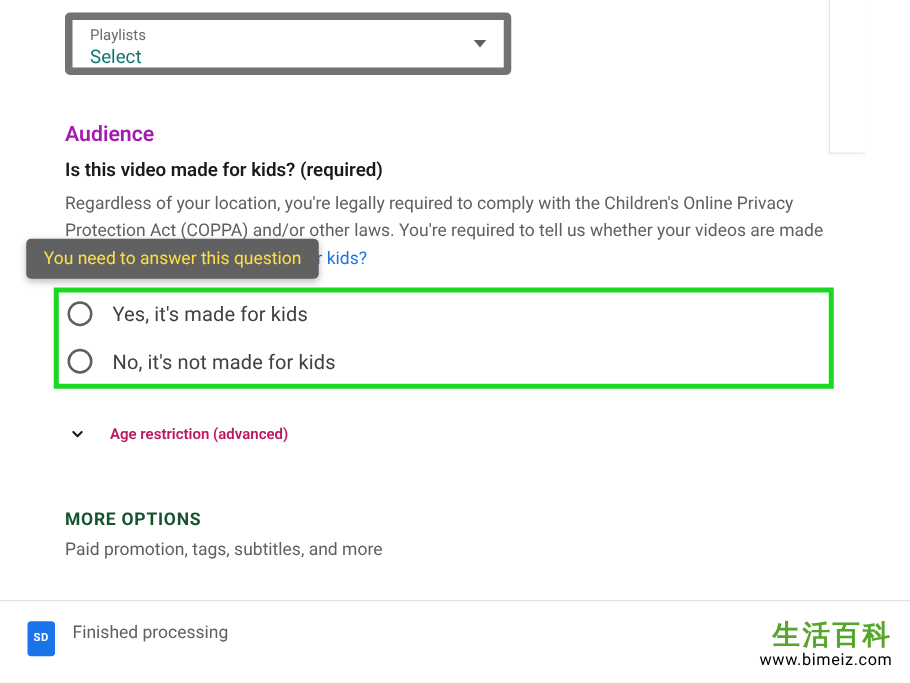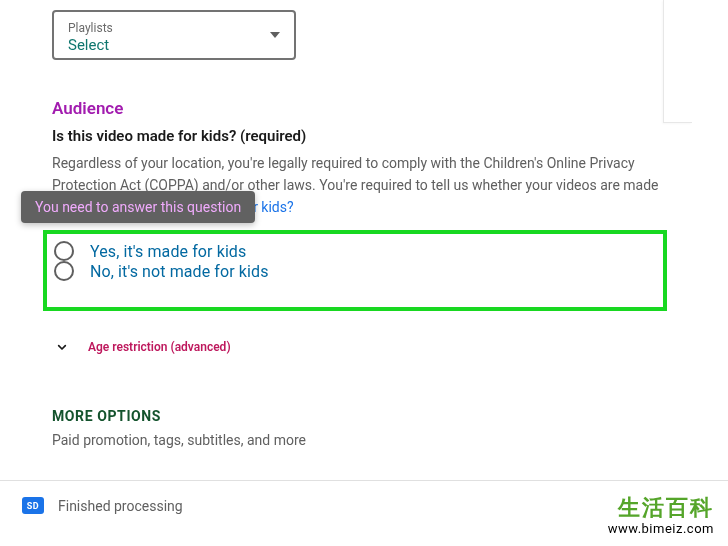--- a/index.html
+++ b/index.html
@@ -10,23 +10,23 @@
     background: #ffffff;
     font-family: Roboto, Arial, sans-serif;
     color: #0d0d0d;
     overflow: hidden;
     position: relative;
   }
   .select-field {
     position: absolute;
     left: 52px;
     top: 10px;
-    width: 244px;
+    width: 357px;
     height: 50px;
-    border: 2px solid #737373;
+    border: 6px solid #737373;
     border-radius: 4px;
     box-sizing: border-box;
     padding: 6px 12px 0 14px;
     display: flex;
     flex-direction: column;
     justify-content: center;
   }
   .select-label {
     font-size: 12px;
     color: #6b6b6b;
@@ -76,21 +76,21 @@
   }
   .desc .link {
     color: #1a73e8;
   }
 
   .tooltip {
     position: absolute;
     left: 21px;
     top: 191px;
     background: #616161;
-    color: #f0abfc;
+    color: #fde047;
     font-size: 14px;
     padding: 8px 14px;
     border-radius: 4px;
     box-shadow: 0 2px 6px rgba(0,0,0,0.25);
     white-space: nowrap;
   }
 
   .highlight-box {
     position: absolute;
     left: 43px;
@@ -103,33 +103,33 @@
     pointer-events: none;
   }
 
   .radio-row {
     position: absolute;
     left: 54px;
     display: flex;
     align-items: center;
   }
   #row-yes { top: 241px; }
-  #row-no  { top: 261px; }
+  #row-no  { top: 279px; }
   .radio-circle {
     width: 20px;
     height: 20px;
     border: 2px solid #5f5f5f;
     border-radius: 50%;
     box-sizing: border-box;
     margin-right: 16px;
     flex: 0 0 auto;
   }
   .radio-label {
     font-size: 16px;
-    color: #0369a1;
+    color: #404040;
     letter-spacing: 0.1px;
   }
 
   .expander {
     position: absolute;
     left: 54px;
     top: 339px;
     display: flex;
     align-items: center;
   }
@@ -178,21 +178,21 @@
     top: 480px;
     width: 728px;
     height: 1px;
     background: #e0e0e0;
   }
   .sd-badge {
     position: absolute;
     left: 22px;
     top: 497px;
     width: 22px;
-    height: 17px;
+    height: 28px;
     background: #1a73e8;
     color: #ffffff;
     font-size: 9px;
     font-weight: 700;
     letter-spacing: 0.5px;
     border-radius: 3px;
     display: flex;
     align-items: center;
     justify-content: center;
   }

